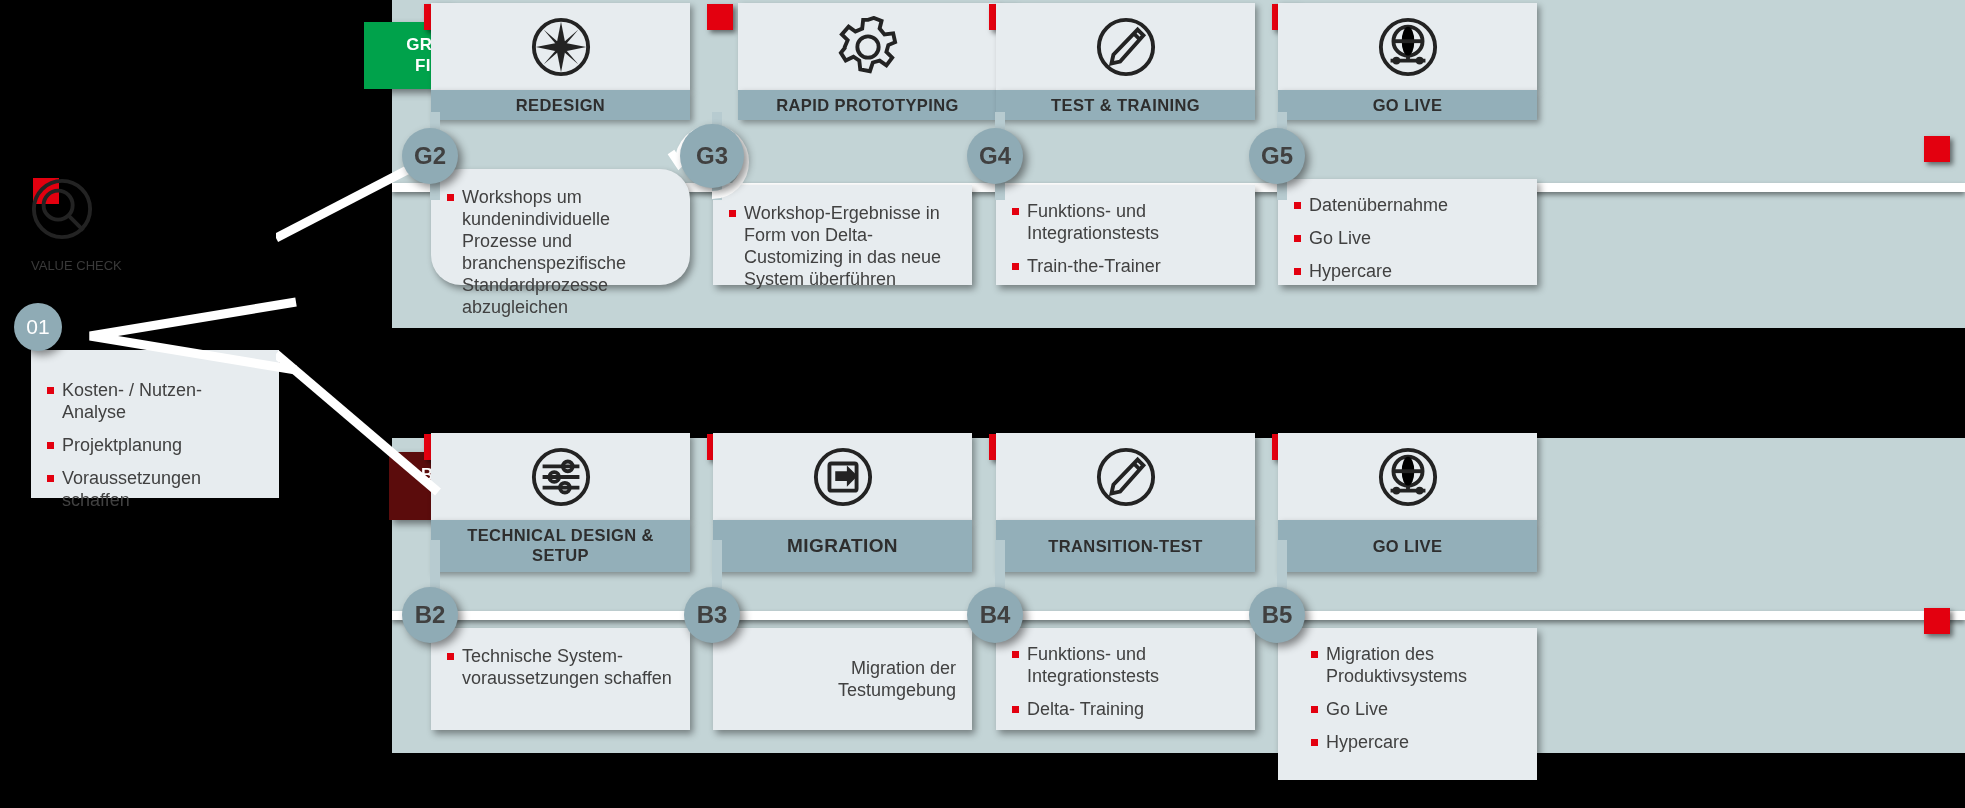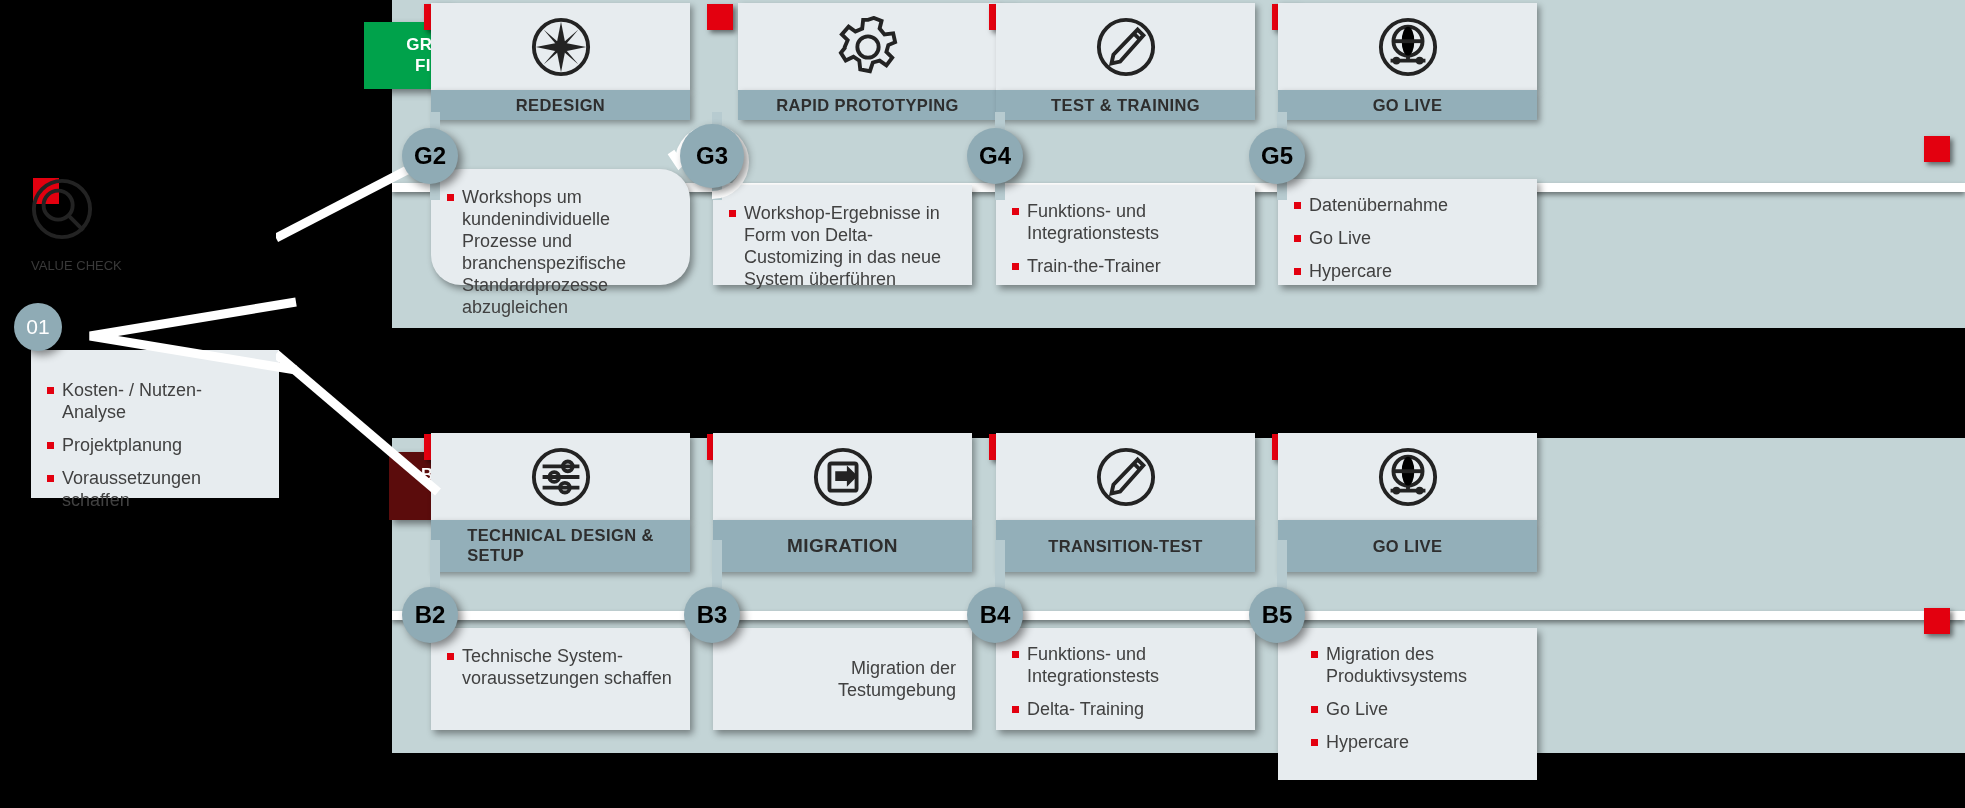--- a/index.html
+++ b/index.html
@@ -19,21 +19,21 @@
   .band.brown { left:392px; top:438px; width:1573px; height:315px; }
 
   
   .card { position:absolute; display:flex; flex-direction:column; }
   .card .iconbox {
     background:#E7ECEF; display:flex; align-items:center; justify-content:center;
     box-shadow:3px 3px 6px rgba(0,0,0,.35);
   }
   .card .titlebar {
     background:#93AFB9; color:#2e2e2e; font-weight:bold; font-size:16.5px;
-    letter-spacing:.4px; 
+    letter-spacing:.4px; text-align:center;
     display:flex; align-items:center; justify-content:center;
     box-shadow:3px 3px 6px rgba(0,0,0,.35);
     line-height:1.25;
   }
   .card.two-line .titlebar { line-height:1.2; }
 
   
   .redsq {
     position:absolute; width:26px; height:26px; background:#E3000F;
     box-shadow:3px 3px 5px rgba(0,0,0,.5);
@@ -50,21 +50,21 @@
   .lanebadge.brown { background:#5B0C0C; }
 
   
   .rail {
     position:absolute; height:9px; background:#ffffff;
     box-shadow:0 3px 5px rgba(0,0,0,.45);
   }
   
   .gate {
     position:absolute; width:56px; height:56px; border-radius:50%;
-    background:#8FABB5; color:#000000; font-weight:bold; font-size:24px;
+    background:#8FABB5; color:#404040; font-weight:bold; font-size:24px;
     display:flex; align-items:center; justify-content:center;
     box-shadow:4px 4px 8px rgba(0,0,0,.45);
     z-index:6;
   }
   .gate.big { width:64px; height:64px; }
 
   
   .stub {
     position:absolute; width:10px; background:#B7CBD0; z-index:2;
   }

